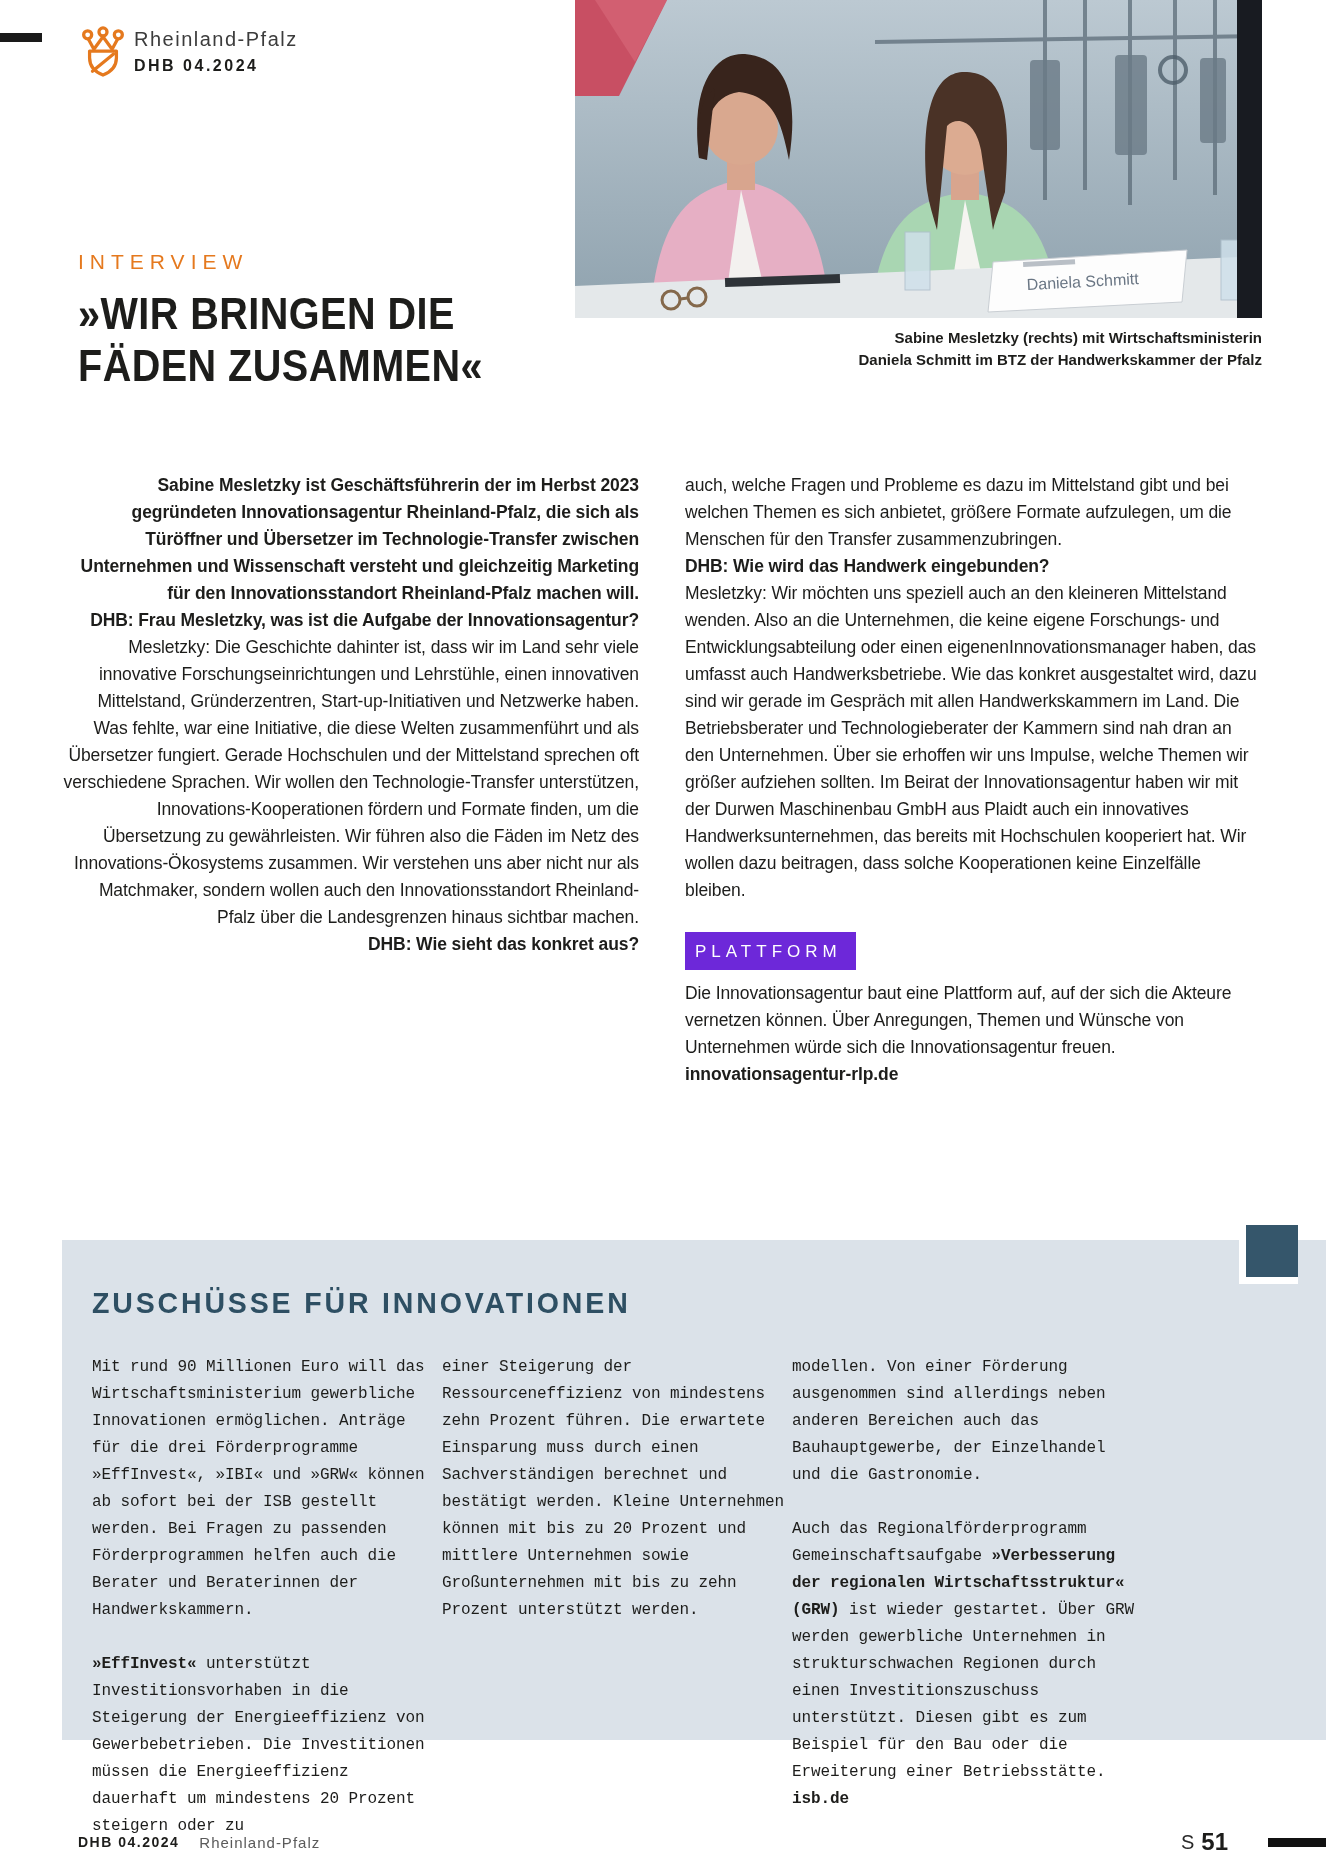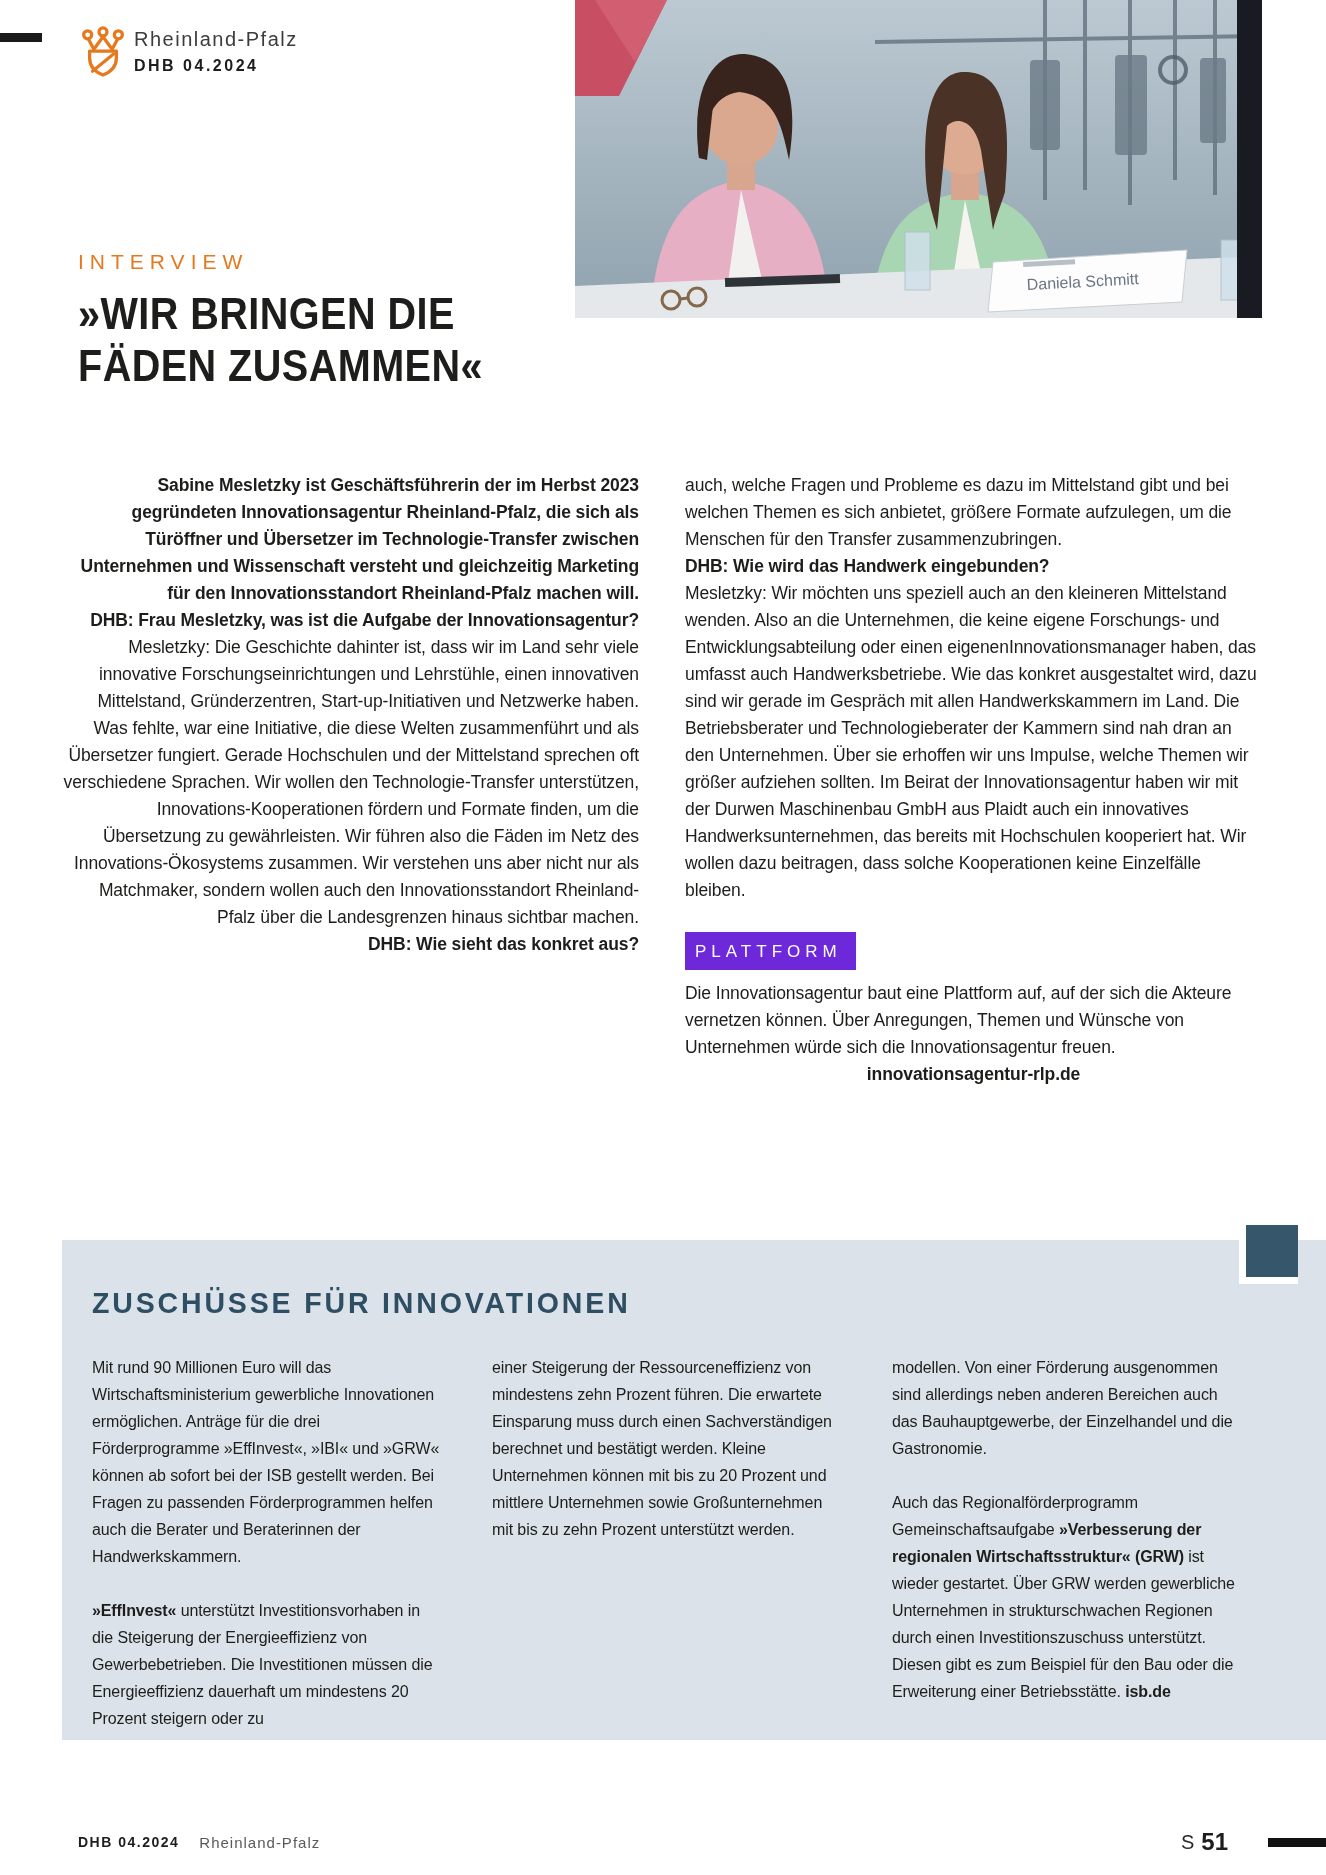--- a/index.html
+++ b/index.html
@@ -31,30 +31,30 @@
   .col-left{left:62px;text-align:right;}
   .col-right{left:685px;}
   .intro{font-weight:700;}
   .qa-q{font-weight:700;margin-top:27px;}
   .para{margin:0;}
   .byline{margin-top:26px;font-style:italic;font-size:15.5px;}
   .byline b{font-weight:700;}
   .badge{display:inline-block;margin-top:28px;background:#6d28d9;color:#ffffff;
          padding:6px 14px 5px 10px;font-size:17px;letter-spacing:5px;font-weight:400;}
   .plattform-text{margin-top:10px;}
-  .bold-link{font-weight:700;text-align:center;}
+  .bold-link{font-weight:700;}
 
   
   .infobox{position:absolute;left:62px;top:1240px;right:0;height:500px;
            background:#dbe2e9;box-sizing:border-box;padding:46px 0 0 30px;}
   .corner-square{position:absolute;top:-15px;right:28px;width:52px;height:52px;
            background:#35566b;border-left:7px solid #ffffff;border-bottom:7px solid #ffffff;}
   .infobox-title{display:inline-block;color:#2e4f63;font-size:30px;font-weight:700;
            letter-spacing:3px;transform:scaleX(.95);transform-origin:left top;white-space:nowrap;}
-  .infobox-cols{display:flex;gap:50px;margin-top:34px;}
+  .infobox-cols{display:flex;margin-top:34px;font-family:Liberation Mono, monospace;}
   .infobox-col{width:350px;font-size:16px;line-height:27px;letter-spacing:-0.1px;}
   .infobox-col p{margin:0 0 27px 0;}
   b{font-weight:700;}
 
   
   .footer{position:absolute;left:78px;right:0;top:1826px;height:32px;
           display:flex;align-items:center;}
   .footer-issue{font-size:14px;font-weight:700;letter-spacing:1.5px;}
   .footer-region{font-size:15px;color:#5a5a5a;letter-spacing:1px;margin-left:20px;}
   .footer-spacer{flex:1;}
@@ -135,20 +135,24 @@
 
       <rect x="330" y="232" width="25" height="58" fill="#cfe0ea" opacity="0.85" stroke="#aebfcb"></rect>
       <rect x="646" y="240" width="22" height="60" fill="#cfe0ea" opacity="0.85" stroke="#aebfcb"></rect>
 
       <polygon points="418,262 612,250 607,302 413,312" fill="#fdfdfd" stroke="#c9ced3"></polygon>
       <rect x="448" y="262" width="52" height="5" fill="#b9bfc6" transform="rotate(-3 448 262)"></rect>
       <text x="452" y="290" font-size="16" fill="#6a7684" font-family="Liberation Sans, sans-serif" transform="rotate(-3 452 290)">Daniela Schmitt</text>
 
       <rect x="662" y="0" width="25" height="318" fill="#181b21"></rect>
     </svg>
+  </div>
+  <div class="caption">
+    <div>Sabine Mesletzky (rechts) mit Wirtschaftsministerin</div>
+    <div>Daniela Schmitt im BTZ der Handwerkskammer der Pfalz</div>
   </div>
 
   <div class="kicker">INTERVIEW</div>
   <div class="title">
     <div>»WIR BRINGEN DIE</div>
     <div>FÄDEN ZUSAMMEN«</div>
   </div>
 
   <div class="col col-left">
     <p class="para intro">Sabine Mesletzky ist Geschäftsführerin der im Herbst 2023 gegründeten Innovationsagentur Rheinland-Pfalz, die sich als Türöffner und Übersetzer im Technologie-Transfer zwischen Unternehmen und Wissenschaft versteht und gleichzeitig Marketing für den Innovationsstandort Rheinland-Pfalz machen will.</p>

